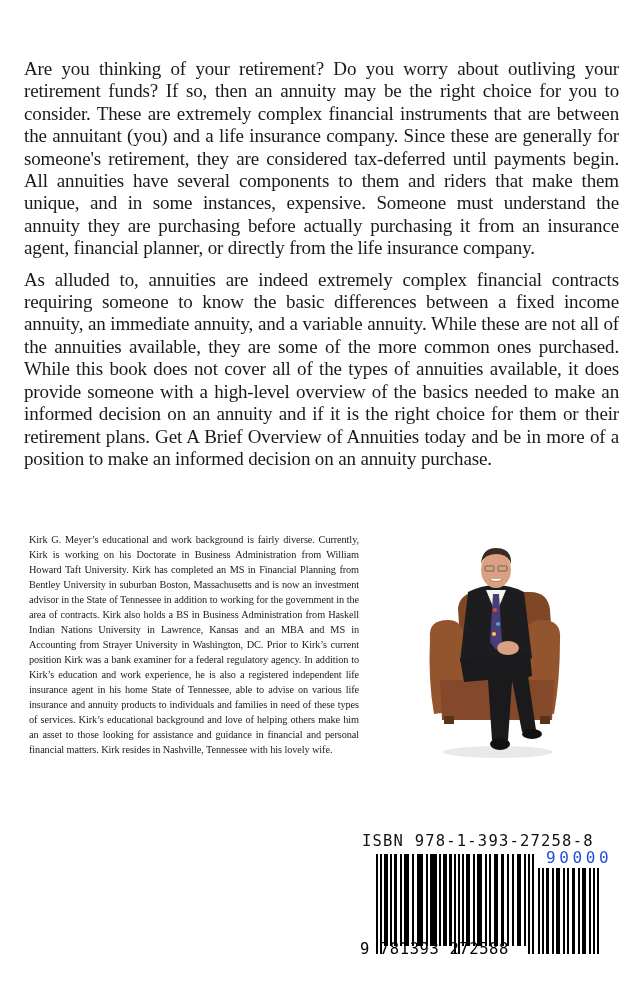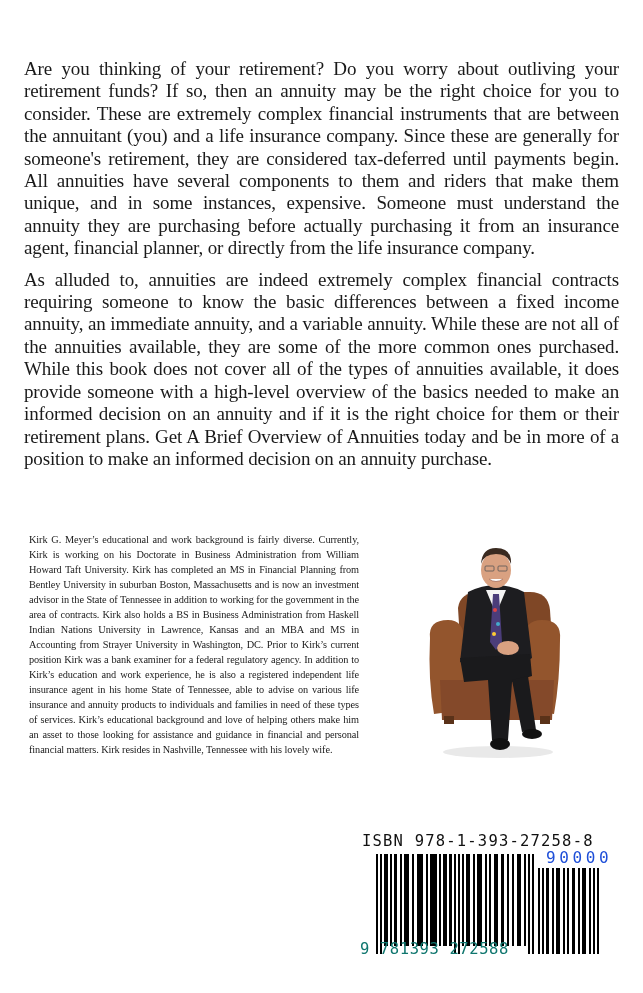--- a/index.html
+++ b/index.html
@@ -23,21 +23,21 @@
     .isbn-text {
       position: absolute; left: 2px; top: 0; font-family: "DejaVu Sans Mono", monospace;
       font-size: 15.5px; letter-spacing: 1.2px; white-space: nowrap; color: #111;
     }
     .addon-digits {
       position: absolute; left: 186px; top: 16px; font-family: "DejaVu Sans Mono", monospace;
       font-size: 16px; letter-spacing: 3.6px; color: #1d4ed8;
     }
     .ean-digits {
       position: absolute; left: 0px; top: 108px; font-family: "DejaVu Sans Mono", monospace;
-      font-size: 15.5px; letter-spacing: 0.6px; color: #0f766e; white-space: nowrap; background: transparent;
+      font-size: 15.5px; letter-spacing: 0.6px; color: #000000; white-space: nowrap; background: transparent;
     }
     .bars { position: absolute; left: 0; top: 0; }
   </style>
 </head>
 <body>
 
 <div class="blurb">
   <p>Are you thinking of your retirement? Do you worry about outliving your retirement funds? If so, then an annuity may be the right choice for you to consider. These are extremely complex financial instruments that are between the annuitant (you) and a life insurance company. Since these are generally for someone's retirement, they are considered tax-deferred until payments begin. All annuities have several components to them and riders that make them unique, and in some instances, expensive. Someone must understand the annuity they are purchasing before actually purchasing it from an insurance agent, financial planner, or directly from the life insurance company.</p>
   <p>As alluded to, annuities are indeed extremely complex financial contracts requiring someone to know the basic differences between a fixed income annuity, an immediate annuity, and a variable annuity. While these are not all of the annuities available, they are some of the more common ones purchased. While this book does not cover all of the types of annuities available, it does provide someone with a high-level overview of the basics needed to make an informed decision on an annuity and if it is the right choice for them or their retirement plans. Get A Brief Overview of Annuities today and be in more of a position to make an informed decision on an annuity purchase.</p>
 </div>

